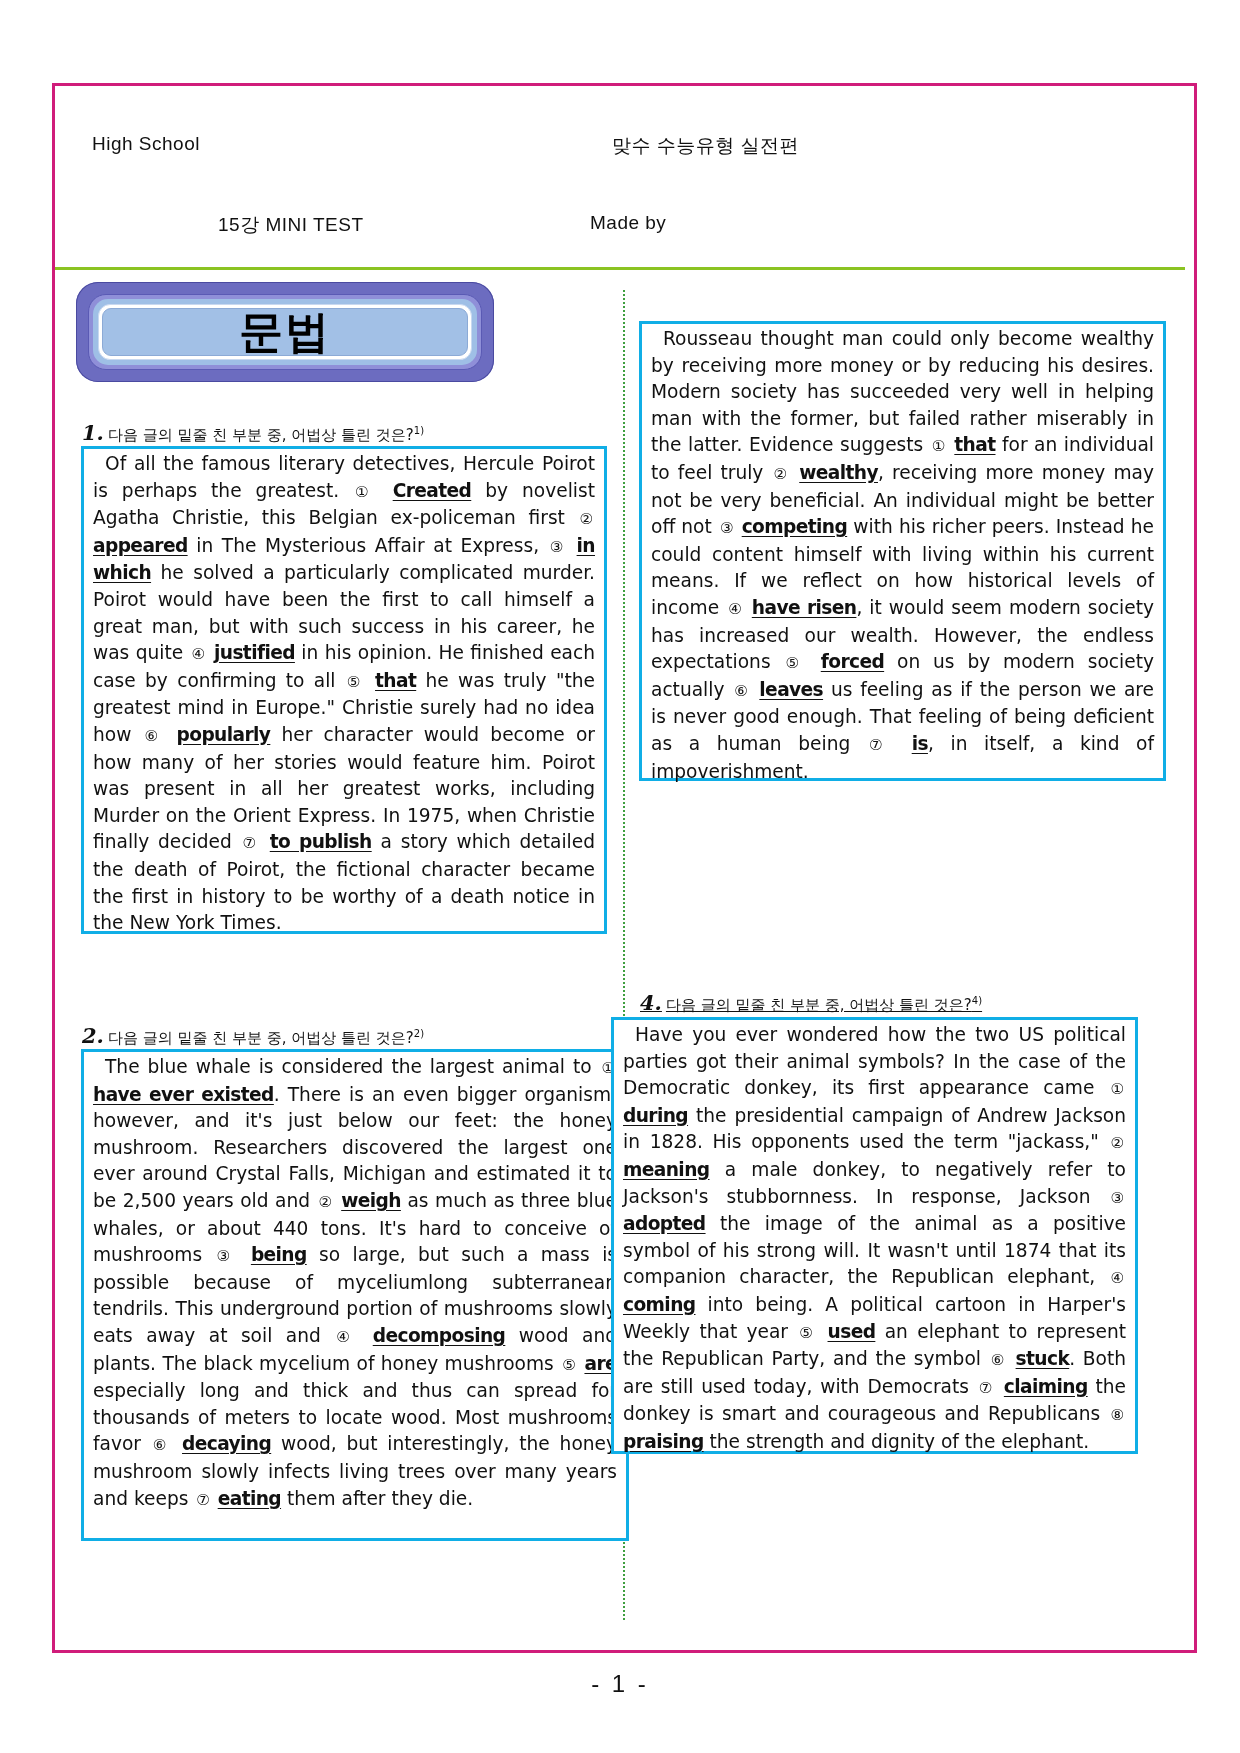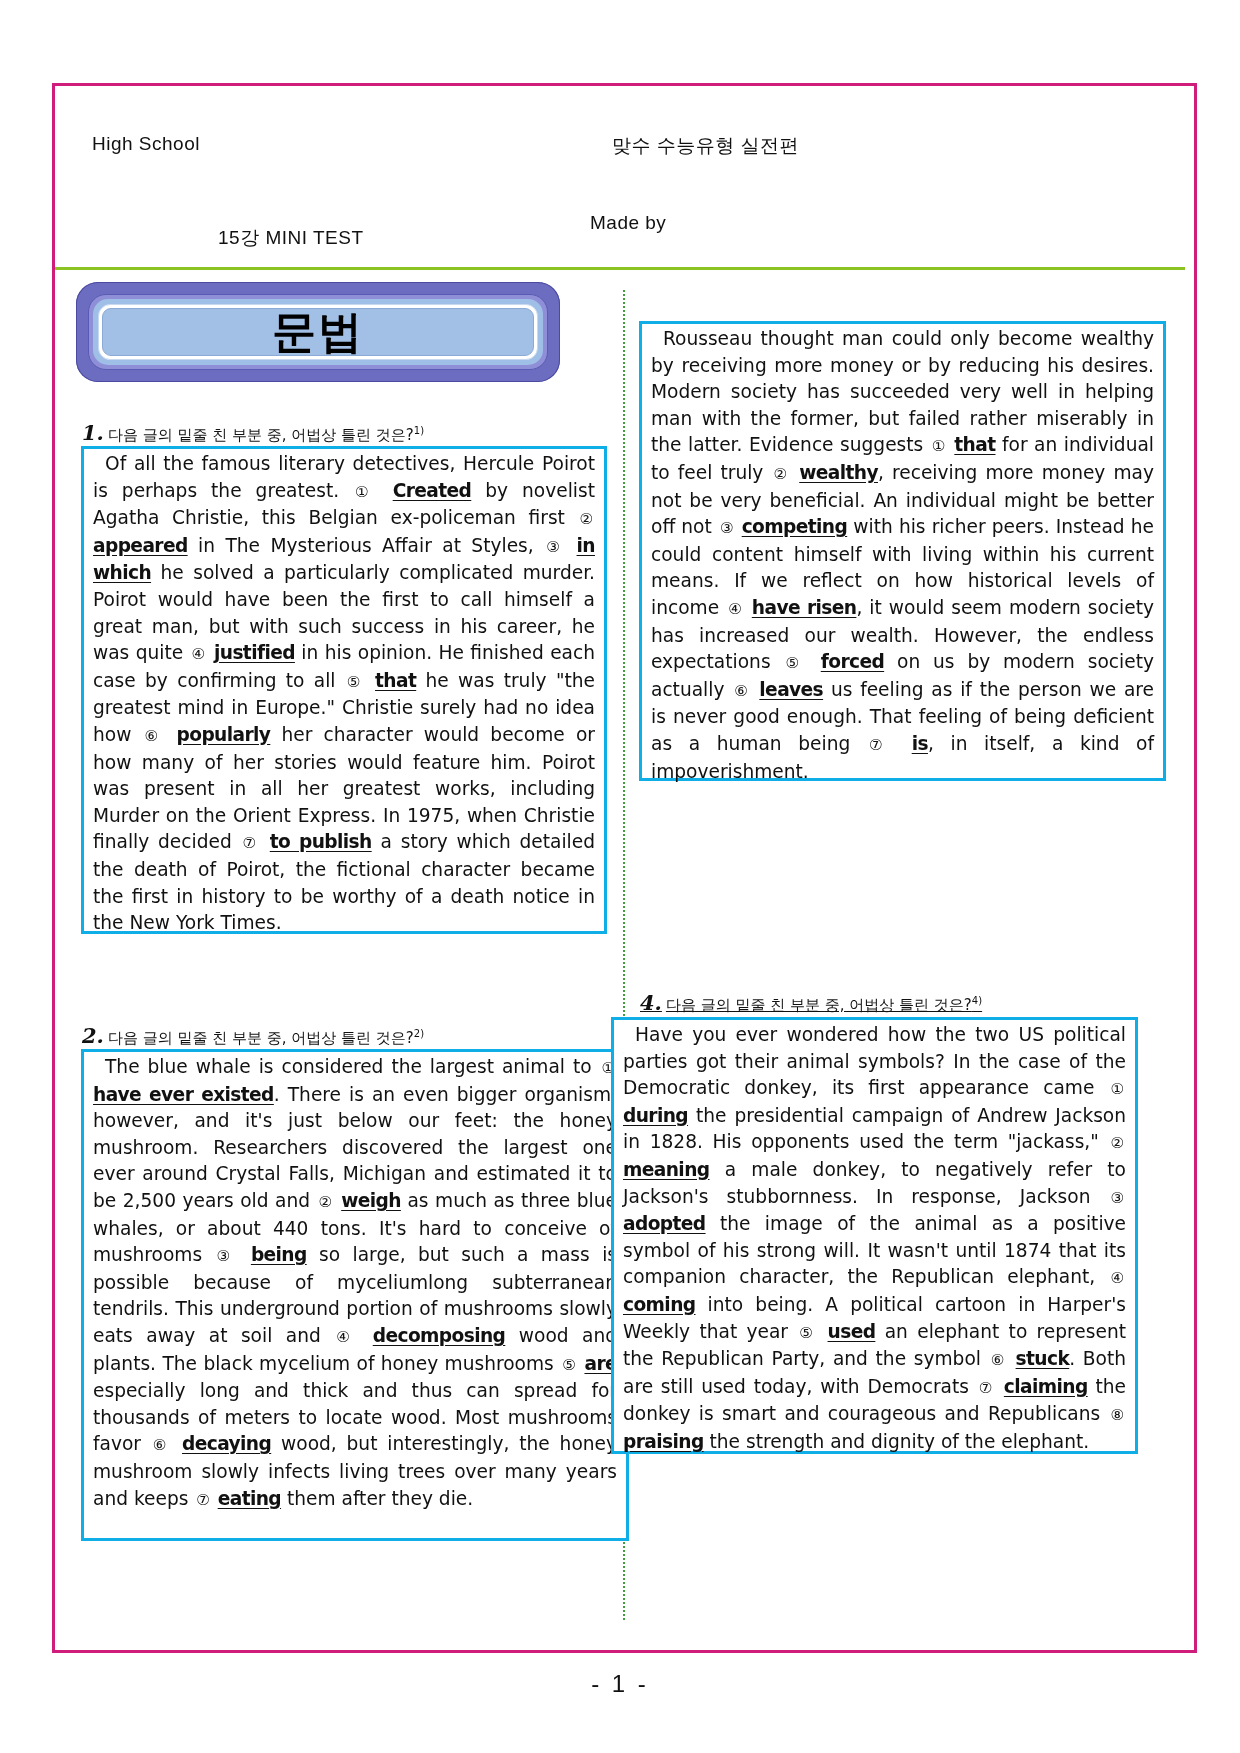--- a/index.html
+++ b/index.html
@@ -7,30 +7,30 @@
   body { position: relative; font-family: "DejaVu Sans", "Liberation Sans", sans-serif; color: #111; overflow: hidden; }
 
   .frame {
     position: absolute; left: 52px; top: 83px; width: 1145px; height: 1570px;
     border: 3px solid #d01c7a;
   }
 
   .hdr-text { position: absolute; font-family: "Liberation Sans", sans-serif; font-size: 19px; color: #111; letter-spacing: 0.5px; white-space: nowrap; }
   .hdr-school { left: 92px; top: 133px; }
   .hdr-series { left: 612px; top: 133px; }
-  .hdr-test { left: 218px; top: 212px; margin-top: 13px; }
+  .hdr-test { left: 218px; top: 212px; }
   .hdr-madeby { left: 590px; top: 212px; }
 
   .green-rule { position: absolute; left: 55px; top: 267px; width: 1130px; height: 3px; background: #8bc322; }
 
   .divider { position: absolute; left: 623px; top: 290px; height: 1330px; border-left: 2px dotted #3f9f3f; }
 
   
   .badge {
-    position: absolute; left: 76px; top: 282px; width: 484px; height: 100px;
+    position: absolute; left: 76px; top: 282px; width: 418px; height: 100px;
     border-radius: 22px; background: #6c6cc0; padding: 12px;
     box-shadow: inset 0 0 0 1px #4a4aa0;
   }
   .badge .b2 { width: 100%; height: 100%; border-radius: 18px; background: #8f8fd8; padding: 4px; border: 1px solid #5a5ab4; }
   .badge .b3 { width: 100%; height: 100%; border-radius: 15px; background: #9fbfe6; padding: 5px; }
   .badge .b4 { width: 100%; height: 100%; border-radius: 12px; background: #ffffff; padding: 3px; border: 1px solid #c8d8f0; }
   .badge .b5 { width: 100%; height: 100%; border-radius: 9px; background: #a2c0e6; border: 1px solid #8caad6; display: flex; align-items: center; justify-content: center; }
   .badge-title { font-family: "DejaVu Sans", sans-serif; font-weight: bold; font-size: 44px; color: #000; letter-spacing: 2px; }
 
   
@@ -89,21 +89,21 @@
   <span class="q-num">1.</span><span>다음 글의 밑줄 친 부분 중, 어법상 틀린 것은?</span><span class="q-foot">1)</span>
 </div>
 <div class="box q1-box">
   <p>
     <span>Of all the famous literary detectives, Hercule Poirot is perhaps the greatest.</span>
     <span class="mk">①</span>
     <span class="ul">Created</span>
     <span>by novelist Agatha Christie, this Belgian ex-policeman first</span>
     <span class="mk">②</span>
     <span class="ul">appeared</span>
-    <span>in The Mysterious Affair at Styles,</span>
+    <span>in The Mysterious Affair at Express,</span>
     <span class="mk">③</span>
     <span class="ul">in which</span>
     <span>he solved a particularly complicated murder. Poirot would have been the first to call himself a great man, but with such success in his career, he was quite</span>
     <span class="mk">④</span>
     <span class="ul">justified</span>
     <span>in his opinion. He finished each case by confirming to all</span>
     <span class="mk">⑤</span>
     <span class="ul">that</span>
     <span>he was truly "the greatest mind in Europe." Christie surely had no idea how</span>
     <span class="mk">⑥</span>

